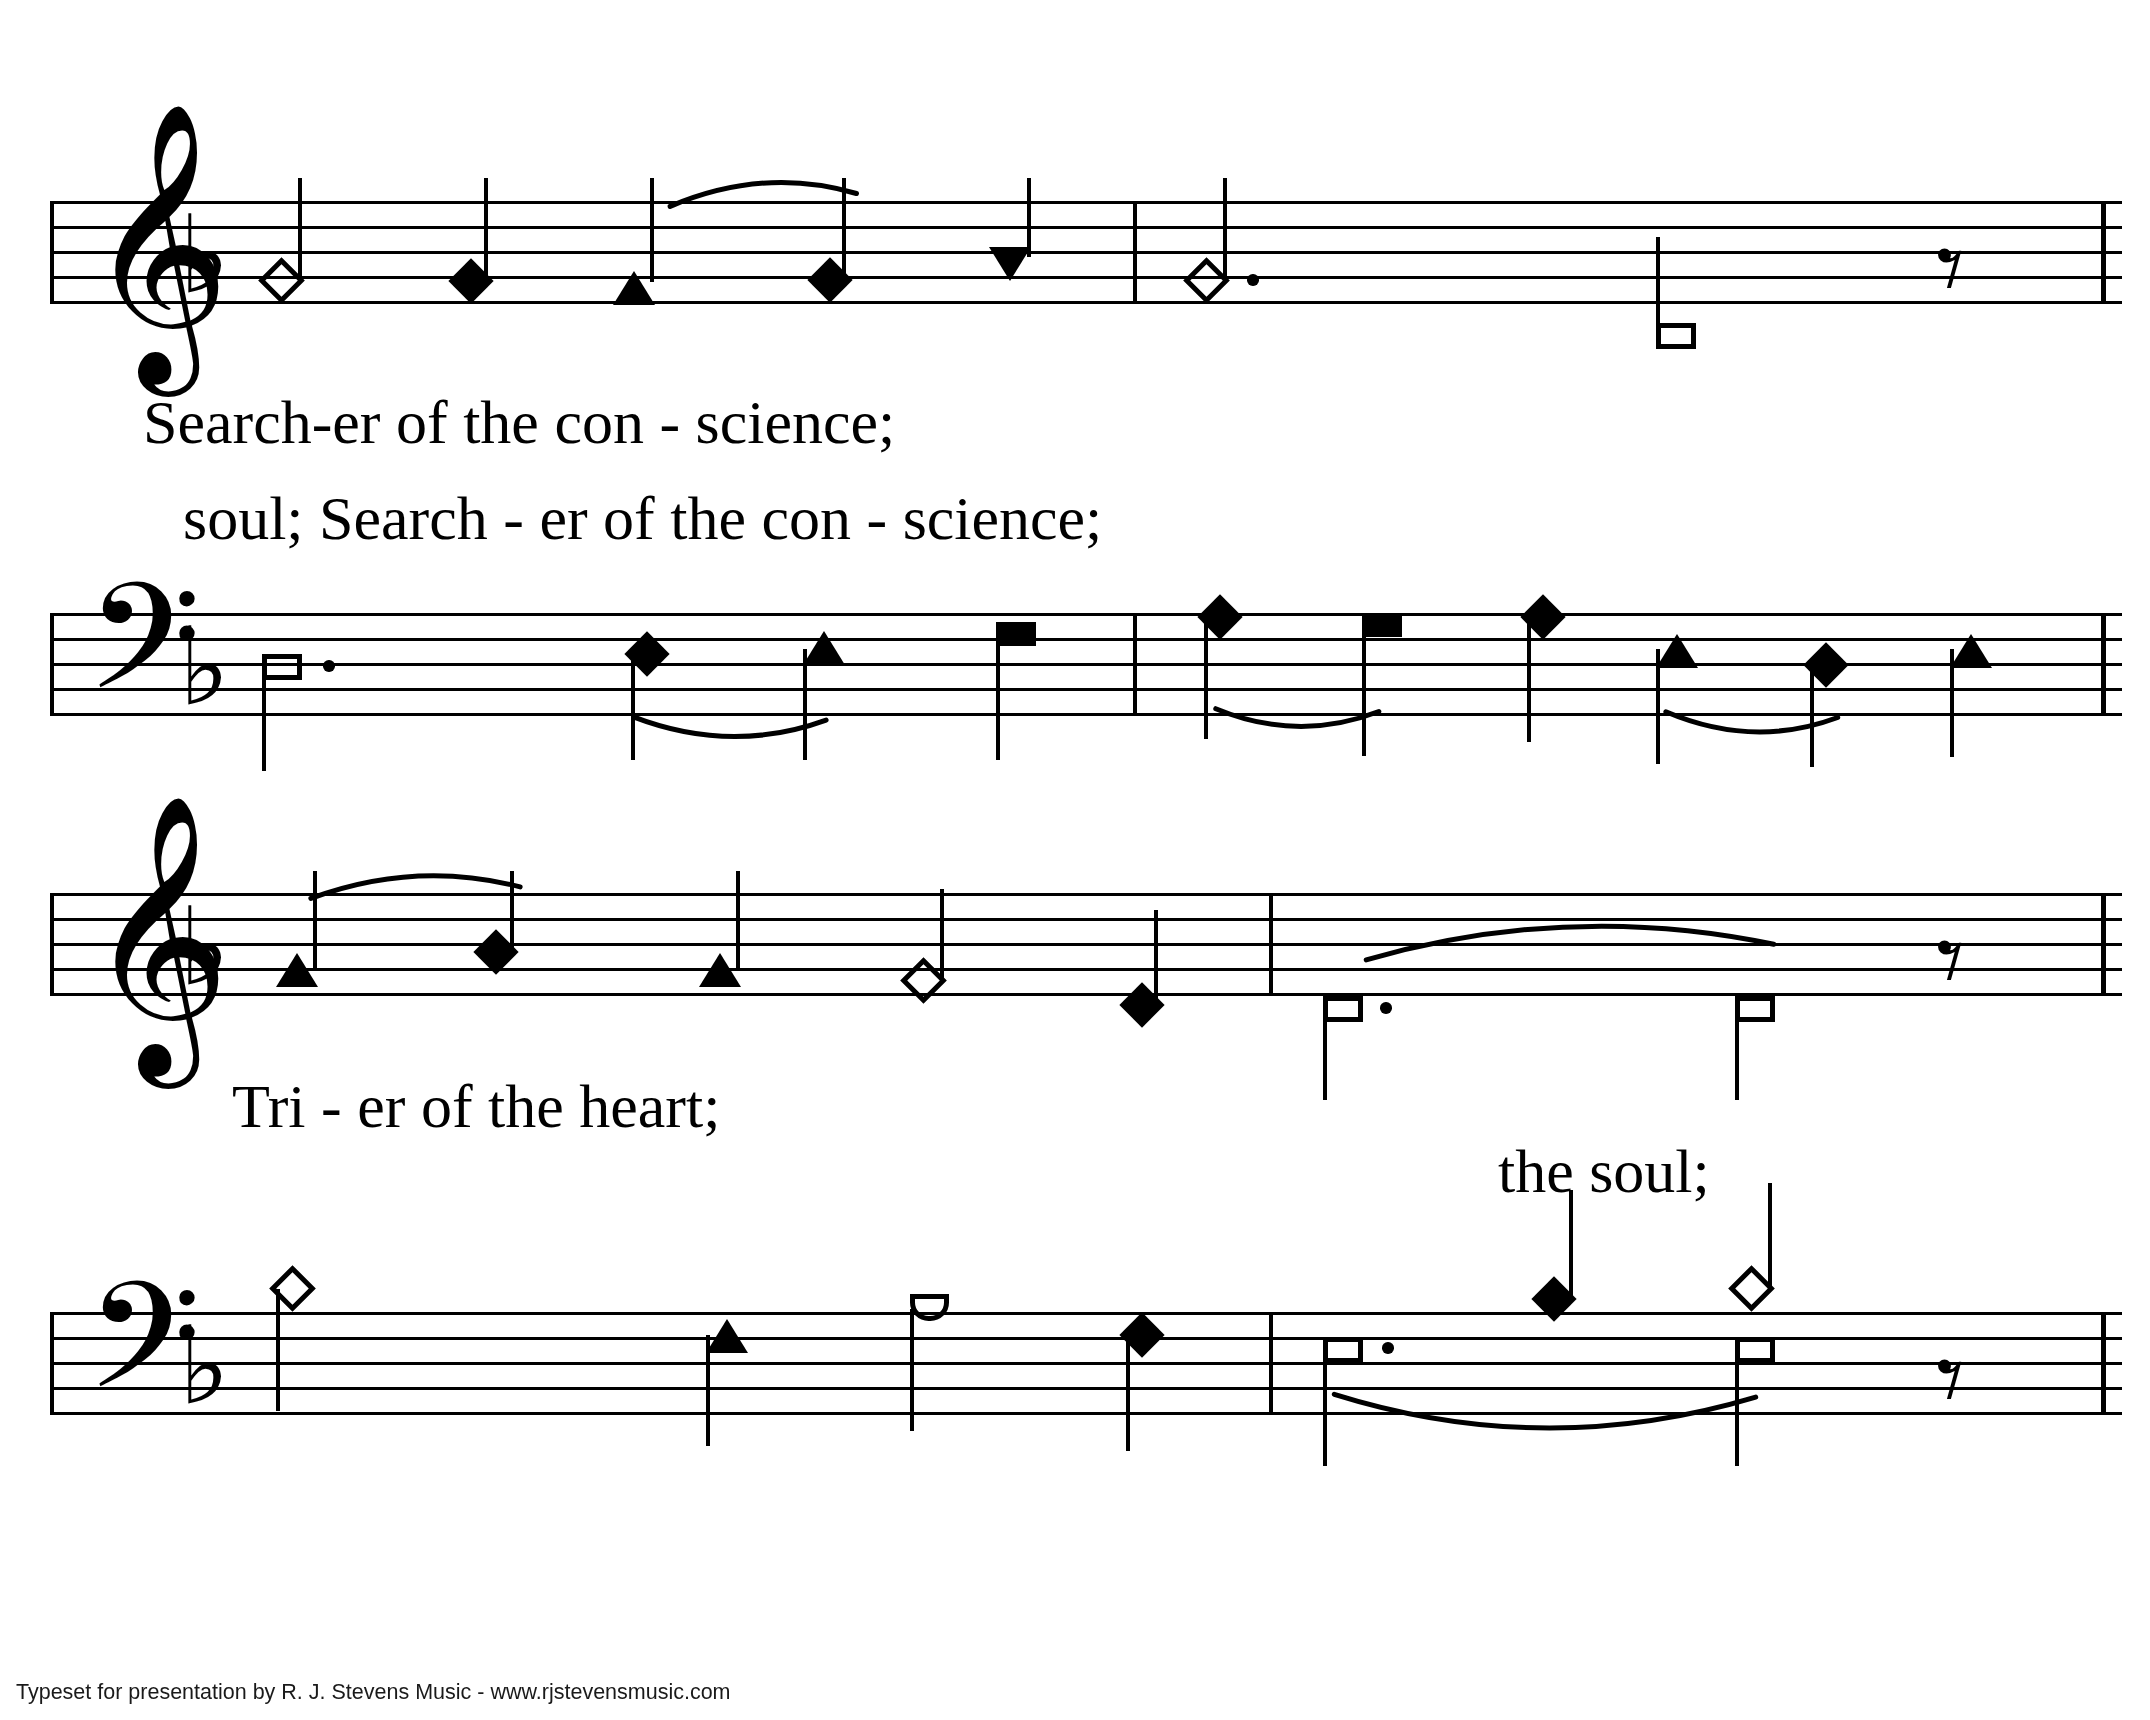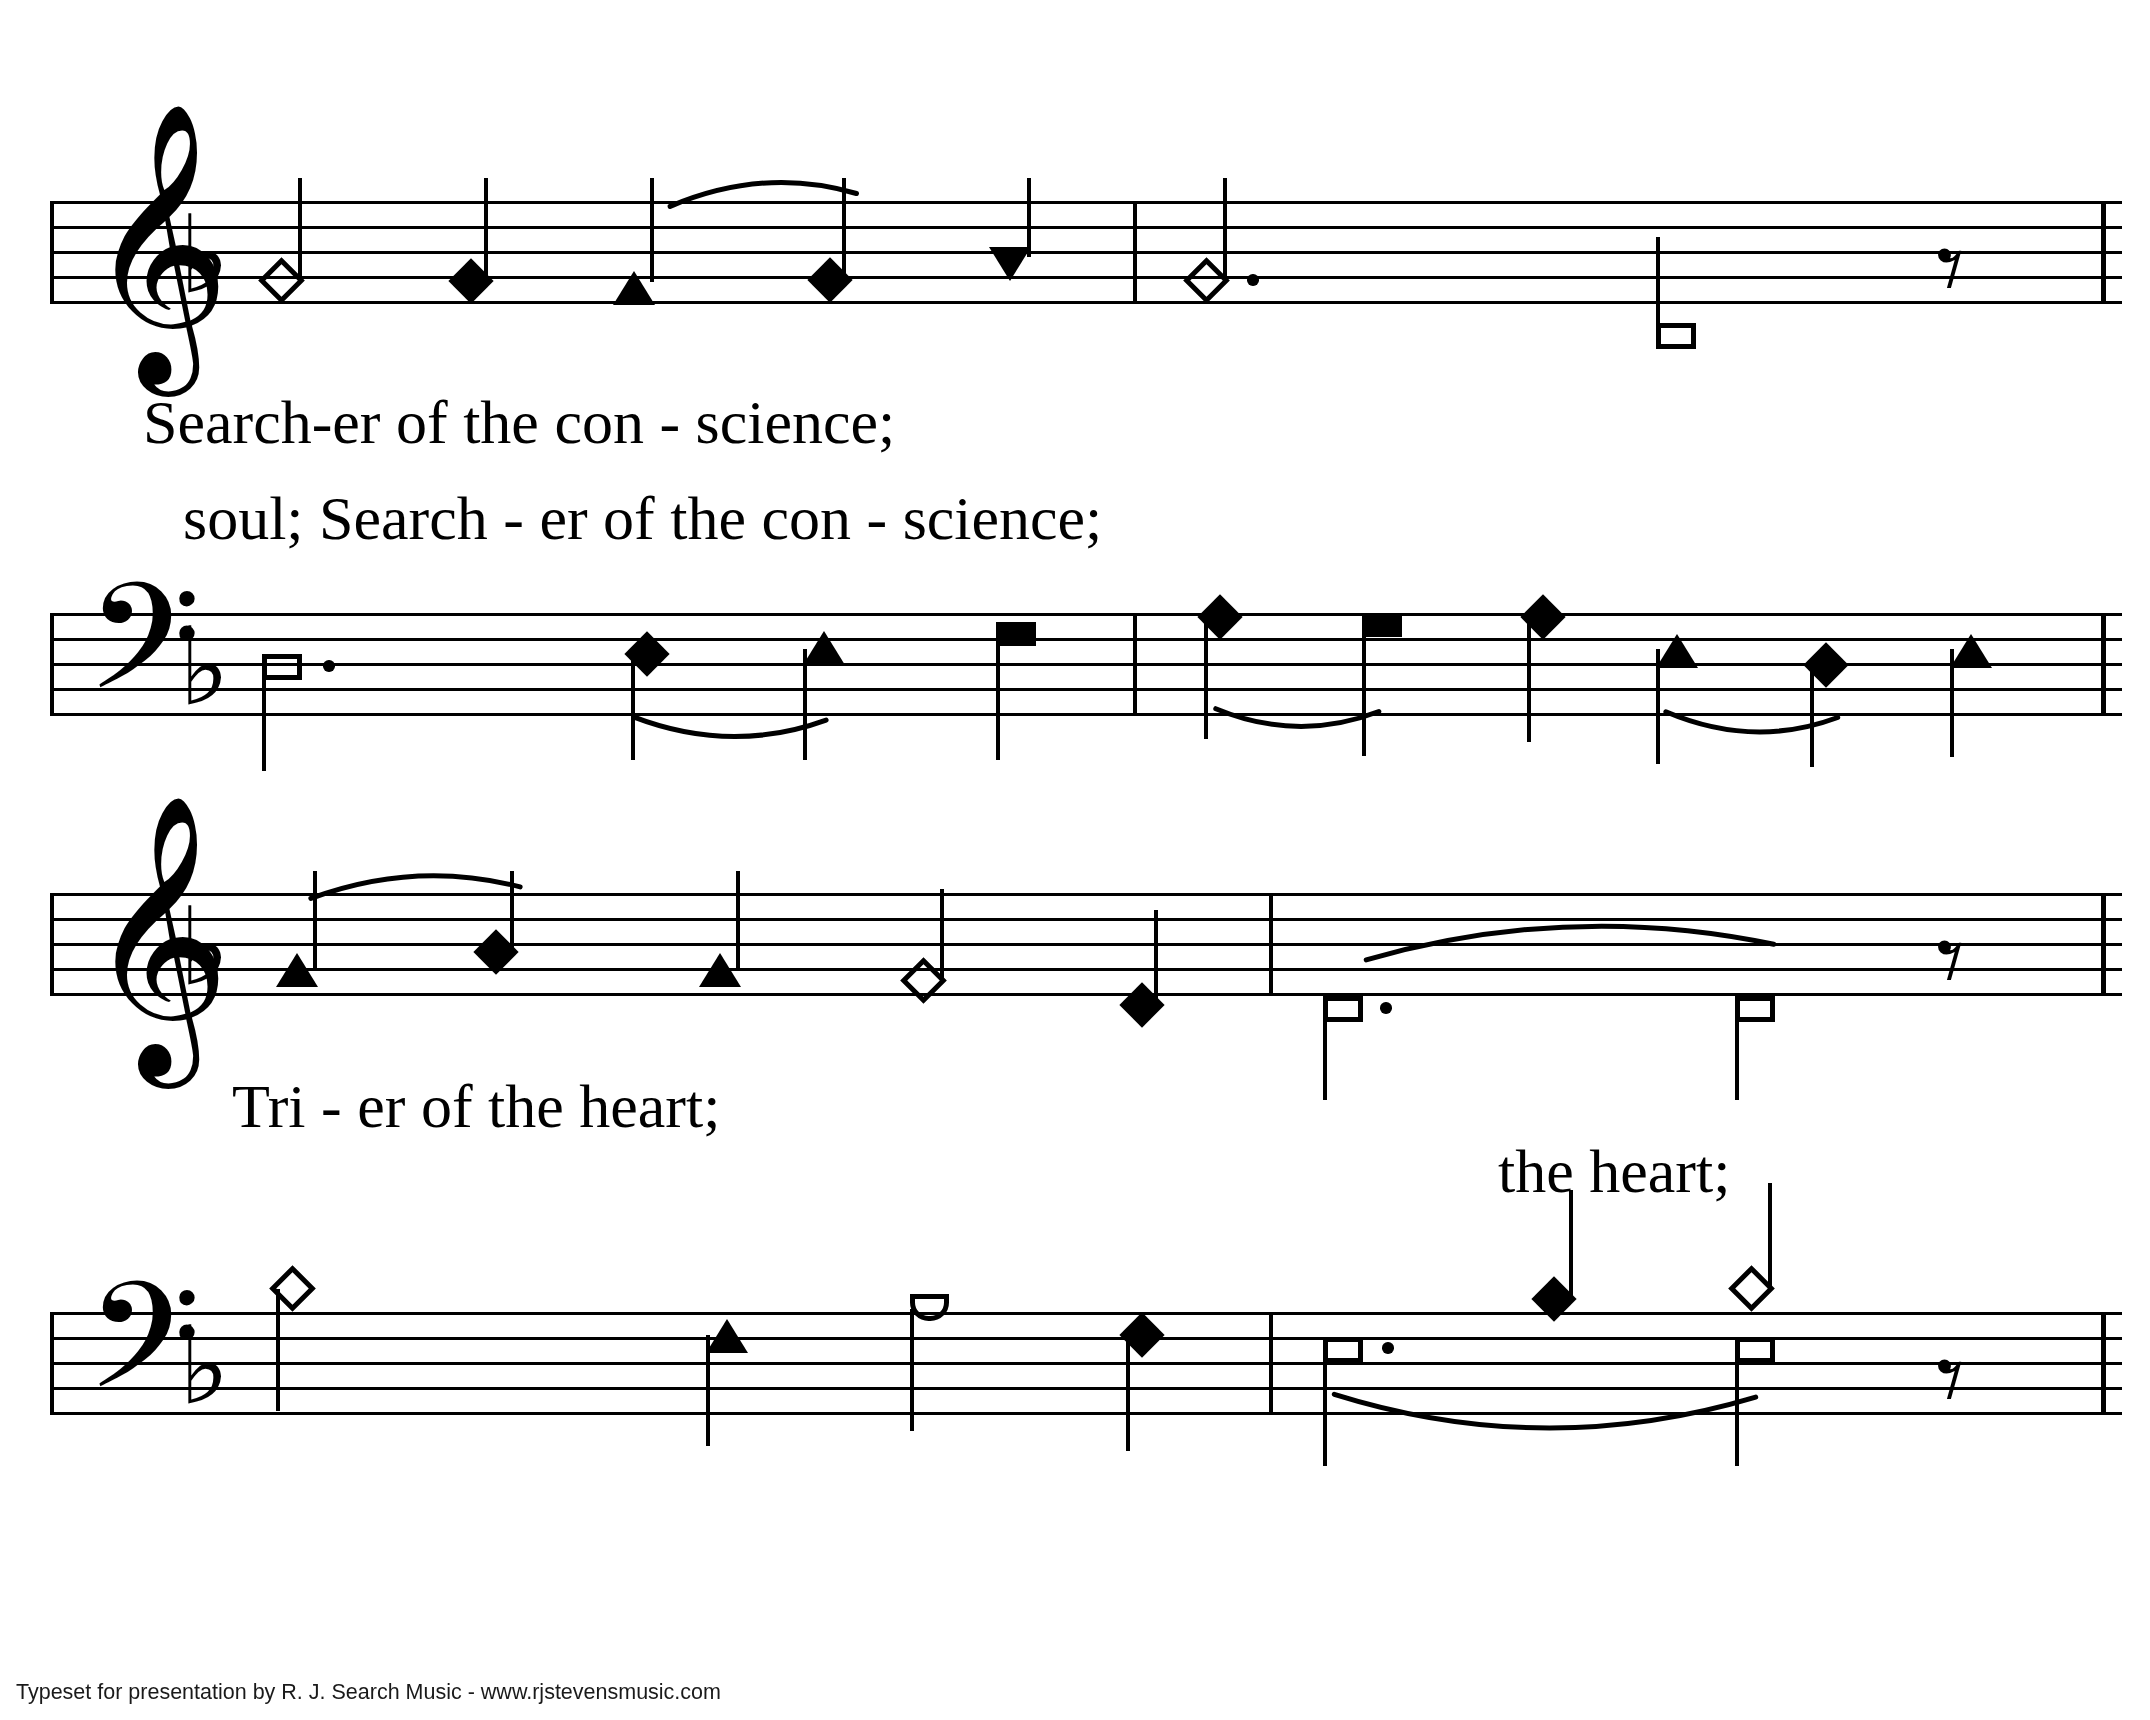--- a/index.html
+++ b/index.html
@@ -321,21 +321,21 @@
       <svg width="416" height="57" viewBox="0 0 580 80">
           <path d="M4 70 Q 290 -12 576 48" stroke="#000" stroke-width="7" fill="none" stroke-linecap="round"></path>
         </svg>
     </div>
 
     <div class="rest" style="left:1936px; top:907px;">𝄾</div>
 
     <div class="barline heavy" style="left:2101px; top:893px; height:100px;"></div>
 
     <div class="lyric" style="left:232px; top:1075px;">Tri   -     er    of    the heart;</div>
-    <div class="lyric" style="left:1498px; top:1140px;">the heart;</div>
+    <div class="lyric" style="left:1498px; top:1140px;">the soul;</div>
 
     <div class="staff" style="top:1312px; height:100px;">
       <div class="line" style="top:0px;"></div>
       <div class="line" style="top:25px;"></div>
       <div class="line" style="top:50px;"></div>
       <div class="line" style="top:75px;"></div>
       <div class="line" style="top:100px;"></div>
     </div>
     <div class="barline" style="left:50px; top:1312px; height:100px;"></div>
 
@@ -373,15 +373,15 @@
       <svg width="430" height="65" viewBox="0 0 600 90">
           <path d="M6 14 Q 300 106 594 18" stroke="#000" stroke-width="7" fill="none" stroke-linecap="round"></path>
         </svg>
     </div>
 
     <div class="rest" style="left:1936px; top:1326px;">𝄾</div>
 
     <div class="barline heavy" style="left:2101px; top:1312px; height:100px;"></div>
   </div>
 
-  <div class="footer">Typeset for presentation by R. J. Search Music  -  www.rjstevensmusic.com</div>
+  <div class="footer">Typeset for presentation by R. J. Stevens Music  -  www.rjstevensmusic.com</div>
 </div>
 
 
 </body></html>

